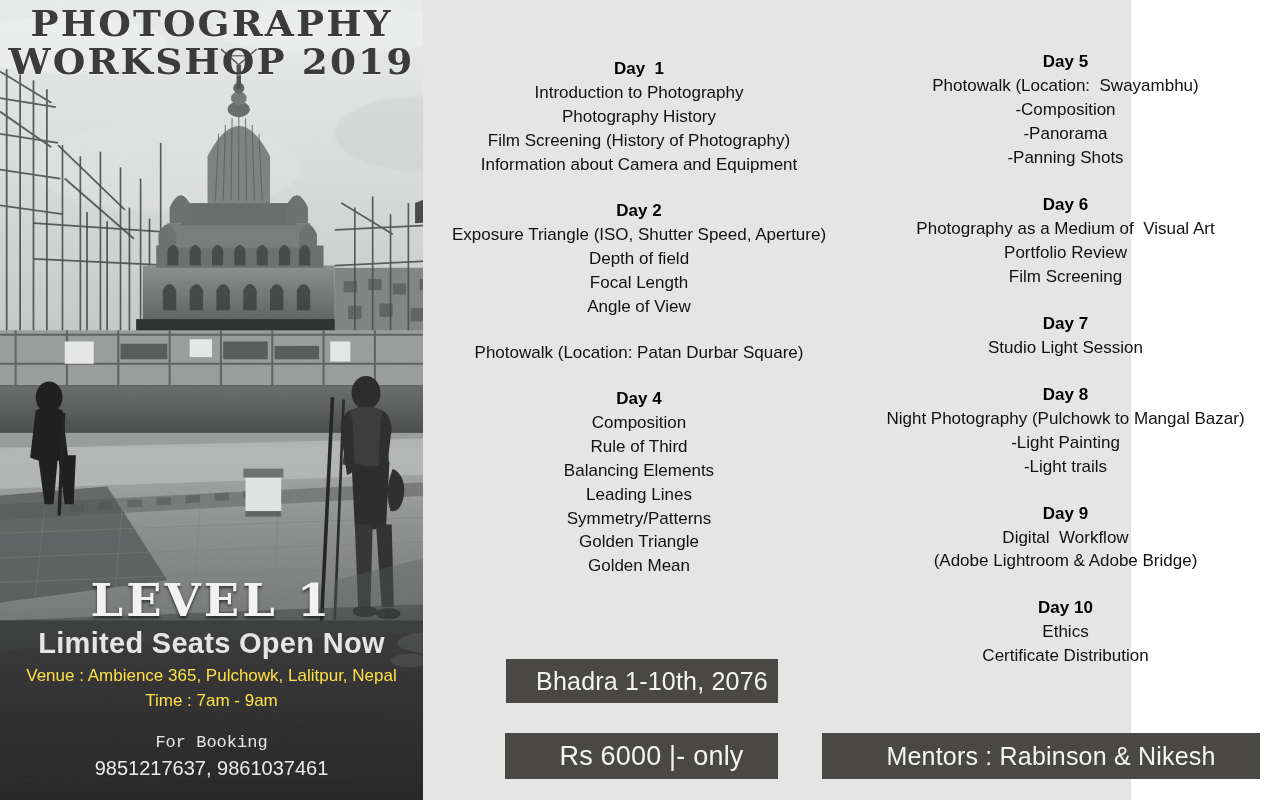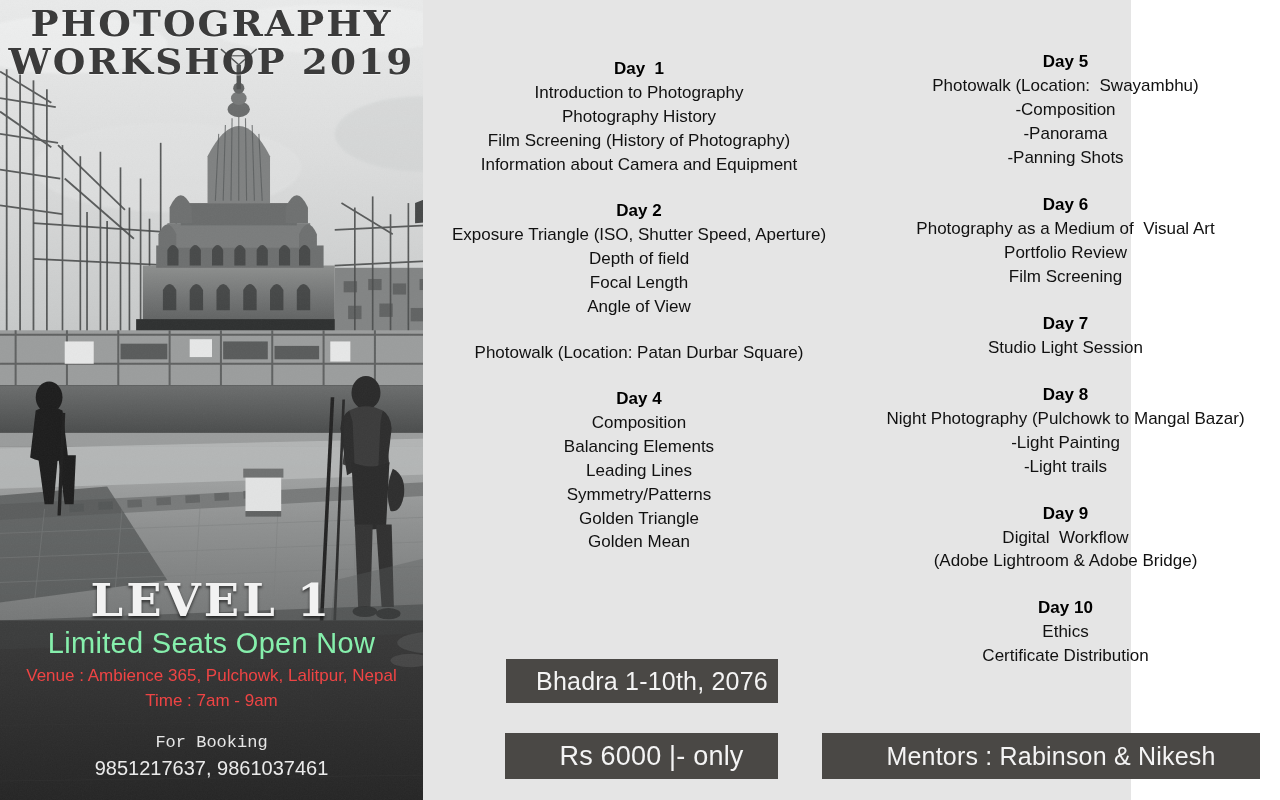--- a/index.html
+++ b/index.html
@@ -50,29 +50,29 @@
     font-weight:bold;
     color:#f2f2f2;
     font-size:45px;
     letter-spacing:3px;
     line-height:1.05;
     margin-bottom:2px;
     transform:scaleX(1.03);
     text-shadow:0 2px 3px rgba(0,0,0,.65);
   }
   .limited{
-    color:#86efac;
+    color:#e5e5e5;
     font-size:29px;
-    font-weight:400;
+    font-weight:700;
     letter-spacing:.3px;
     line-height:1.15;
     margin-bottom:4px;
   }
   .venue,.time{
-    color:#ef4444;
+    color:#fde047;
     font-size:17px;
     font-weight:300;
     line-height:1.45;
   }
   .booking-gap{height:18px;}
   .booking-label{
     color:#e6e6e6;font-size:17px;font-weight:400;line-height:1.4;font-family:Liberation Mono, monospace;
   }
   .booking-nums{
     color:#eaeaea;font-size:20px;font-weight:300;line-height:1.35;
@@ -442,20 +442,21 @@
           <div class="day-line">Angle of View</div>
         </div>
         <div class="spacer" style="height: 22px;"></div>
         <div class="day-group">
           <div class="day-line">Photowalk (Location: Patan Durbar Square)</div>
         </div>
         <div class="spacer" style="height: 22px;"></div>
         <div class="day-group">
           <div class="day-head">Day 4</div>
           <div class="day-line">Composition</div>
+          <div class="day-line">Rule of Third</div>
           <div class="day-line">Balancing Elements</div>
           <div class="day-line">Leading Lines</div>
           <div class="day-line">Symmetry/Patterns</div>
           <div class="day-line">Golden Triangle</div>
           <div class="day-line">Golden Mean</div>
         </div>
       </div>
     <div class="col col-b" id="colB" style="padding-top: 50px;">
         <div class="day-group">
           <div class="day-head">Day 5</div>

